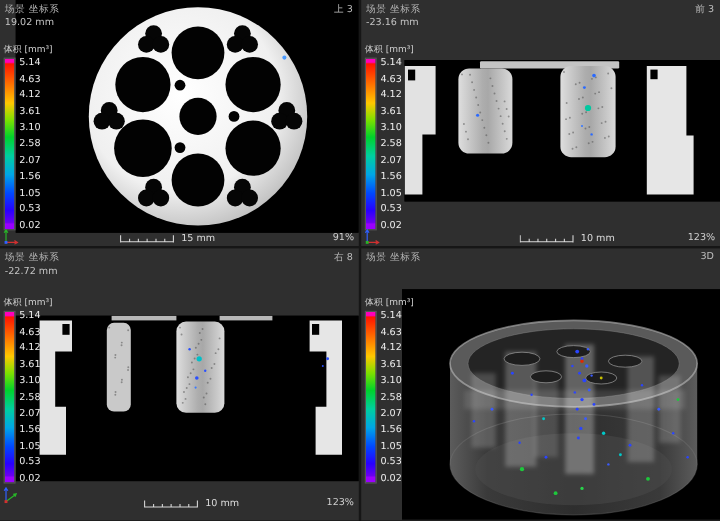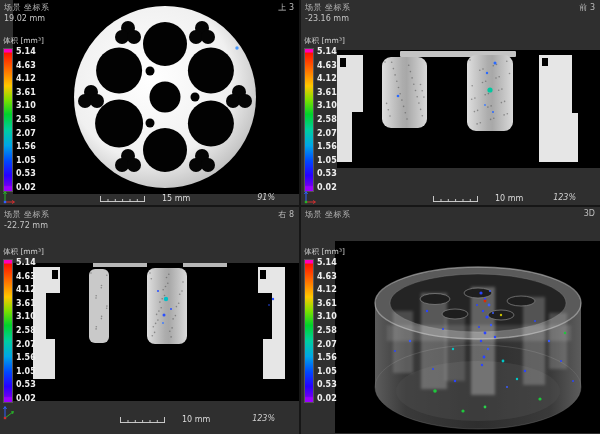--- a/index.html
+++ b/index.html
@@ -6,31 +6,31 @@
   #screen{position:relative;width:600px;height:434px;background:#161616;overflow:hidden;
           font-family:"DejaVu Sans",sans-serif;color:#c8c8c8;}
   .quad{position:absolute;background:#2f2f2f;overflow:hidden;}
   .img-area{position:absolute;background:#000;overflow:hidden;}
   .img-area svg{display:block;width:100%;height:100%;}
   .hdr{position:absolute;left:4px;top:2px;font-size:8px;color:#b4b4b4;letter-spacing:.5px;white-space:nowrap;z-index:5;}
   .pos{position:absolute;left:4px;top:14px;font-size:8px;color:#c4c4c4;z-index:5;text-align:right;}
   .vlabel{position:absolute;right:5px;top:2px;font-size:8px;color:#bdbdbd;z-index:5;}
   .colorbar{position:absolute;left:3px;top:36px;z-index:6;}
   .cb-label{font-size:7.5px;color:#d0d0d0;margin-bottom:2px;white-space:nowrap;}
-  .cb-body{display:flex;align-items:stretch;font-weight:bold;}
+  .cb-body{display:flex;align-items:stretch;}
   .cb-bar{width:8px;height:142px;border:1px solid #555;
      background:linear-gradient(to bottom,
        #ff00bb 0%,#ff00bb 2%,#ff1400 3%,#ff6a00 14%,#ffc800 26%,#7ce000 36%,
        #00d22c 46%,#00cfa0 57%,#00a6e6 68%,#0048ff 79%,#2800ff 89%,#6a00f0 96%,
        #9a00ff 97%,#9a00ff 100%);}
   .cb-vals{display:flex;flex-direction:column;justify-content:space-between;
      margin-left:3px;height:144px;font-size:8px;color:#efefef;line-height:8px;}
   .scalebar{position:absolute;display:flex;align-items:center;z-index:5;}
-  .scalebar span{font-size:8px;color:#dcdcdc;margin-left:16px;}
-  .zoompct{position:absolute;right:24px;font-size:8px;color:#cfcfcf;z-index:5;font-style:italic;}
+  .scalebar span{font-size:8px;color:#dcdcdc;margin-left:5px;}
+  .zoompct{position:absolute;right:4px;font-size:8px;color:#cfcfcf;z-index:5;}
   .triad{position:absolute;left:2px;z-index:6;}
 </style>
 </head>
 <body>
 
 <div id="screen">
 
   <div class="quad" style="left:0;top:0;width:299px;height:205px">
     <div class="img-area" style="left:13px;top:0;width:286px;height:194px">
       <svg viewBox="0 0 286 194">

